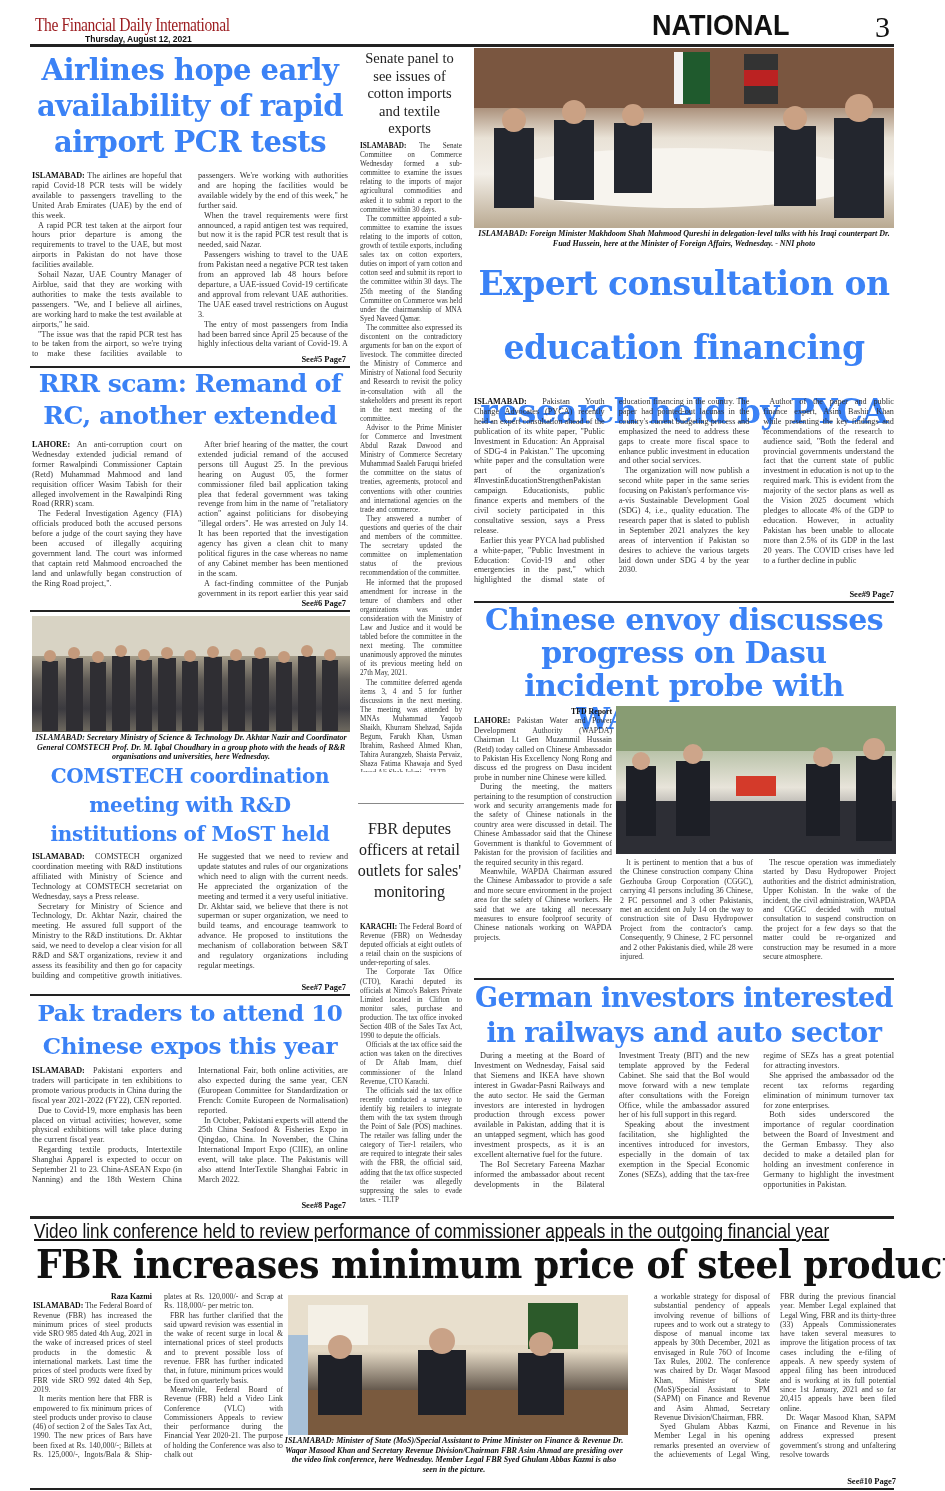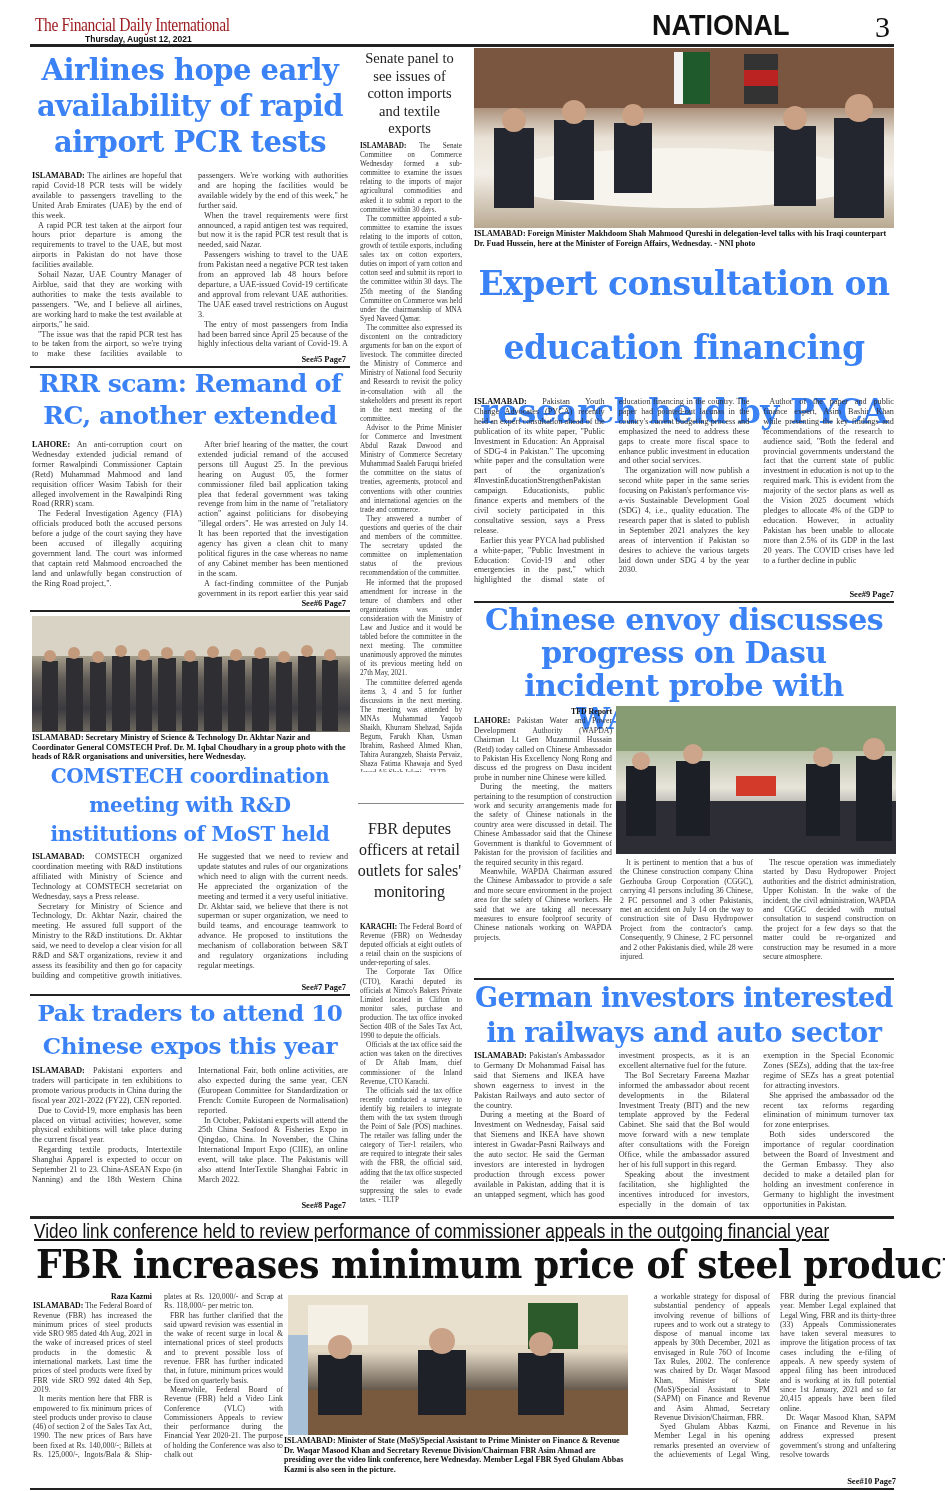--- a/index.html
+++ b/index.html
@@ -14,21 +14,21 @@
 .head{position:absolute;font-family:"DejaVu Serif",serif;font-weight:bold;text-align:center;line-height:1.15;color:#3b82f6}
 .side-head{position:absolute;font-family:"Liberation Serif",serif;text-align:center;line-height:1.2;color:#222}
 .text{position:absolute;font-size:8.2px;line-height:9.9px;text-align:justify;color:#333;hyphens:auto;overflow:hidden}
 .text b,.dl{font-weight:bold;color:#111}
 .text p{text-indent:6px}
 .text p.first{text-indent:0}
 .cols2{column-count:2;column-gap:16px}
 .cols3{column-count:3;column-gap:14px}
 .see{position:absolute;font-size:8.5px;font-weight:bold;color:#111;text-align:right}
 .photo{position:absolute;overflow:hidden}
-.caption{position:absolute;font-size:8px;font-weight:bold;line-height:9.6px;color:#111}
+.caption{position:absolute;font-size:8px;font-weight:bold;font-style:italic;line-height:9.6px;text-align:center;color:#111}
 .byline{font-weight:bold;text-align:right;color:#111;text-indent:0!important}
 .kicker{position:absolute;font-family:"Liberation Sans",sans-serif;font-size:20px;text-decoration:underline;white-space:nowrap;transform:scaleX(0.86);transform-origin:left top;color:#111}
 .mainhead{position:absolute;font-family:"DejaVu Serif",serif;font-weight:bold;font-size:40px;white-space:nowrap;transform:scaleX(0.9);transform-origin:left top;color:#111;letter-spacing:-0.5px}
 </style>
 </head>
 <body>
 
 <div class="abs masthead">
   <div class="paper-name">The Financial Daily International</div>
   <div class="paper-date">Thursday, August 12, 2021</div>
@@ -198,21 +198,20 @@
   </svg>
 </div>
 <div class="text cols2" style="left:620px;top:858px;width:276px;height:118px;font-size:7.8px;line-height:9.4px;column-gap:10px">
   <p>It is pertinent to mention that a bus of the Chinese construction company China Gezhouba Group Corporation (CGGC), carrying 41 persons including 36 Chinese, 2 FC personnel and 3 other Pakistanis, met an accident on July 14 on the way to construction site of Dasu Hydropower Project from the contractor's camp. Consequently, 9 Chinese, 2 FC personnel and 2 other Pakistanis died, while 28 were injured.</p>
   <p>The rescue operation was immediately started by Dasu Hydropower Project authorities and the district administration, Upper Kohistan. In the wake of the incident, the civil administration, WAPDA and CGGC decided with mutual consultation to suspend construction on the project for a few days so that the matter could be re-organized and construction may be resumed in a more secure atmosphere.</p>
 </div>
 <div class="rule" style="left:474px;top:978px;width:420px;height:2px"></div>
 
 <div class="head" style="left:474px;top:980px;width:420px;font-size:27px;line-height:35px;letter-spacing:-0.5px">German investors interested in railways and auto sector</div>
 <div class="text cols3" style="left:474px;top:1051px;width:420px;height:160px">
-  <p class="first"><span class="dl">ISLAMABAD:</span> <span>Pakistan's Ambassador to Germany Dr Mohammad Faisal has said that Siemens and IKEA have shown eagerness to invest in the Pakistan Railways and auto sector of the country.</span></p>
   <p>During a meeting at the Board of Investment on Wednesday, Faisal said that Siemens and IKEA have shown interest in Gwadar-Pasni Railways and the auto sector. He said the German investors are interested in hydrogen production through excess power available in Pakistan, adding that it is an untapped segment, which has good investment prospects, as it is an excellent alternative fuel for the future.</p>
   <p>The BoI Secretary Fareena Mazhar informed the ambassador about recent developments in the Bilateral Investment Treaty (BIT) and the new template approved by the Federal Cabinet. She said that the BoI would move forward with a new template after consultations with the Foreign Office, while the ambassador assured her of his full support in this regard.</p>
   <p>Speaking about the investment facilitation, she highlighted the incentives introduced for investors, especially in the domain of tax exemption in the Special Economic Zones (SEZs), adding that the tax-free regime of SEZs has a great potential for attracting investors.</p>
   <p>She apprised the ambassador od the recent tax reforms regarding elimination of minimum turnover tax for zone enterprises.</p>
   <p>Both sides underscored the importance of regular coordination between the Board of Investment and the German Embassy. They also decided to make a detailed plan for holding an investment conference in Germany to highlight the investment opportunities in Pakistan.</p>
 
 </div>
 
 <div class="rule" style="left:30px;top:1216px;width:864px;height:3px"></div>
 <div class="kicker" style="left:34px;top:1220px">Video link conference held to review performance of commissioner appeals in the outgoing financial year</div>

